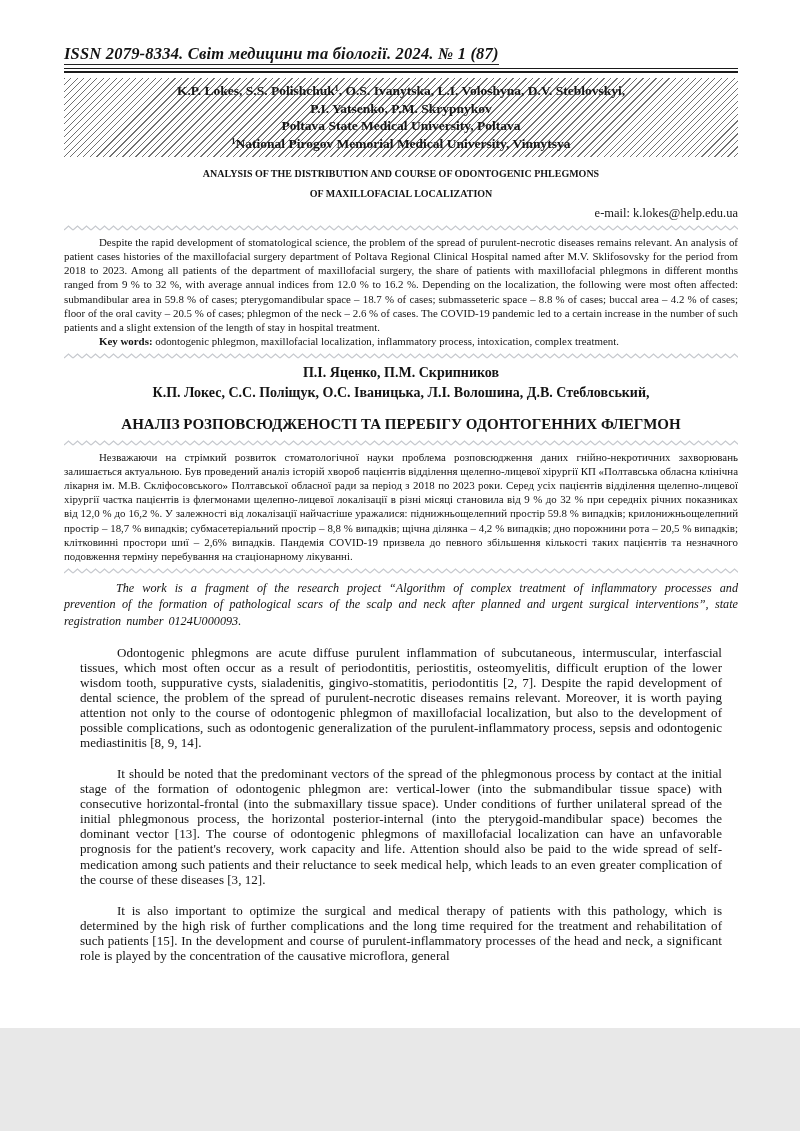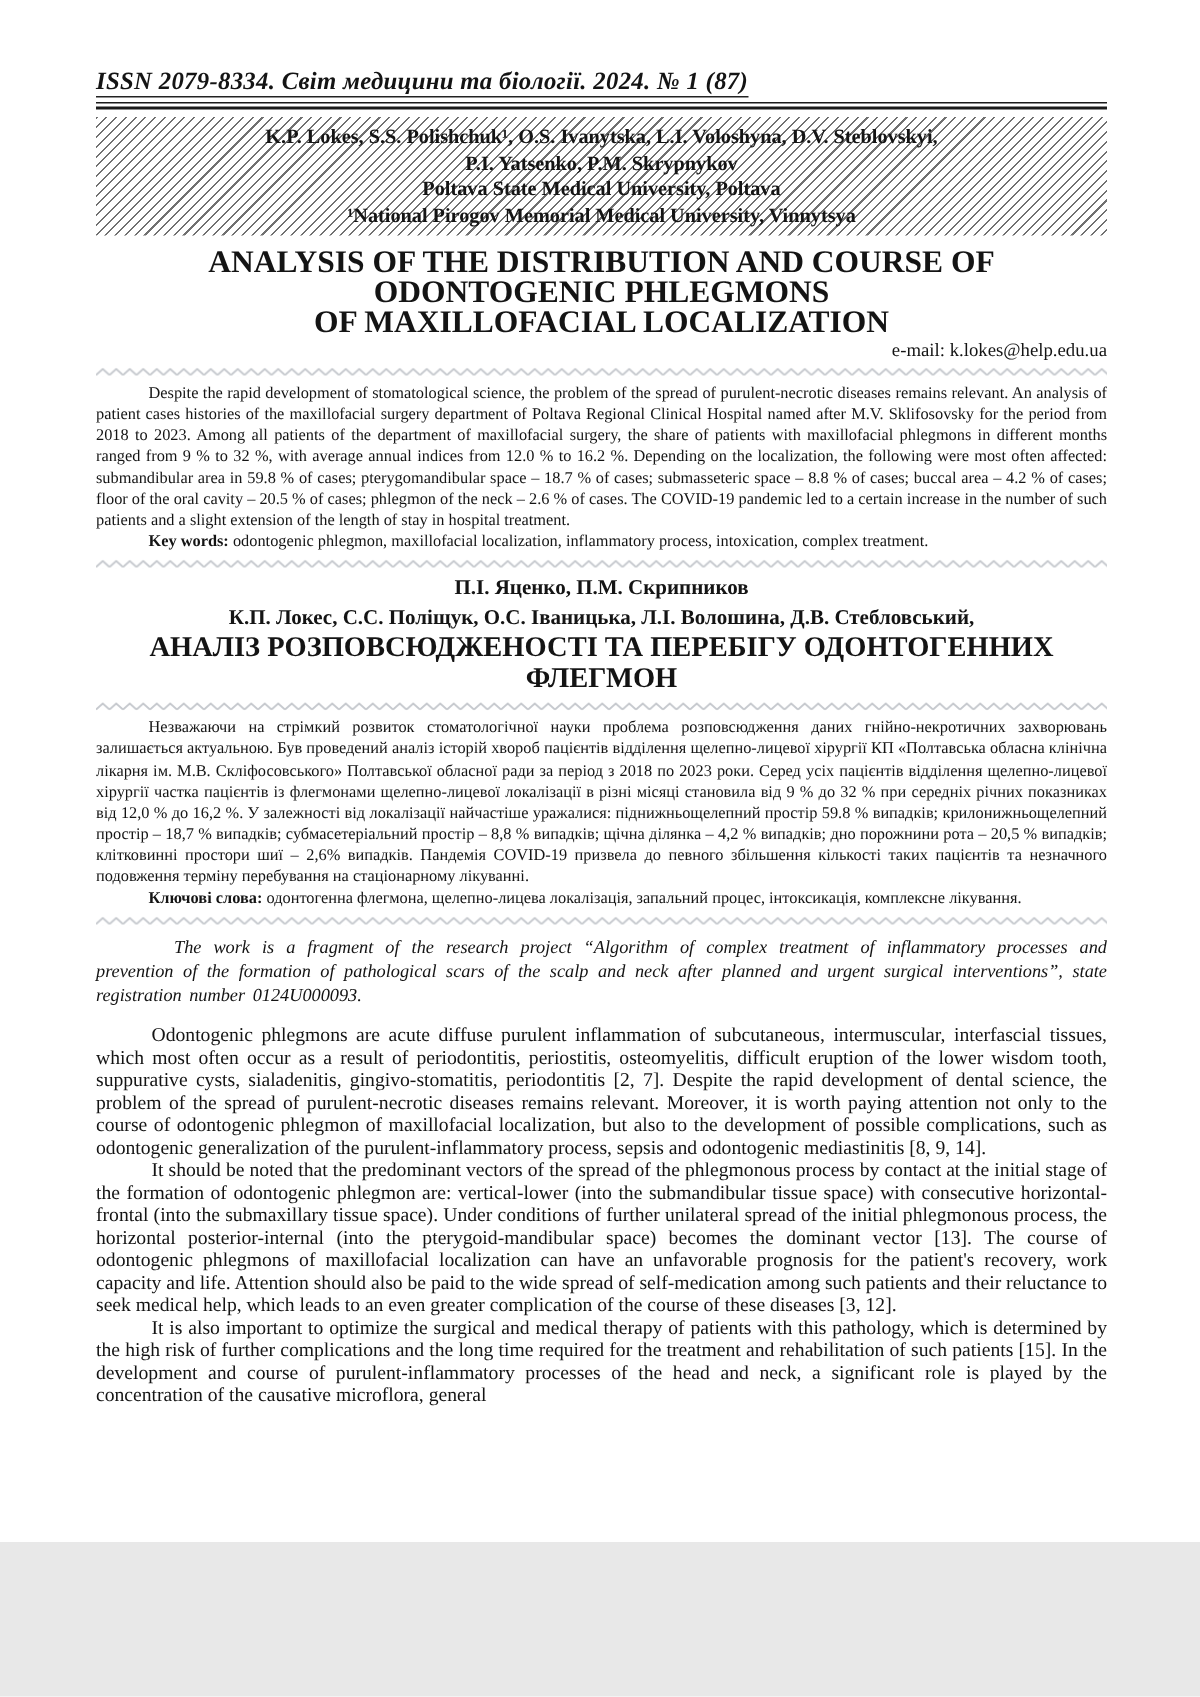--- a/index.html
+++ b/index.html
@@ -11,37 +11,37 @@
         display:inline-block;border-bottom:1.5px solid #222;padding-bottom:1px;line-height:19px;}
   .rule{height:2px;border-top:1.4px solid #1a1a1a;border-bottom:2.6px solid #1a1a1a;margin-top:3px;}
 
   .doi-block{margin-top:5px;font-weight:bold;font-size:13.5px;line-height:17.5px;}
 
   .hatch-box{margin-top:5px;position:relative;text-align:center;font-weight:bold;
              font-size:13.5px;line-height:17.5px;padding:4px 0 5px;}
   .hatch-box::after{content:"";position:absolute;inset:0;pointer-events:none;
              background:repeating-linear-gradient(135deg, rgba(25,25,25,.62) 0 1px, transparent 1px 4.6px);}
 
-  .title-en{margin-top:7px;text-align:center;font-weight:bold;font-size:21px;line-height:20px;}
+  .title-en{margin-top:7px;text-align:center;font-weight:bold;font-size:10px;line-height:20px;}
   .email{margin-top:2px;text-align:right;font-size:12.5px;line-height:14px;}
 
   .zz{display:block;margin:5px 0 4px 0;}
 
   .abstract{font-size:10.9px;line-height:14.15px;text-align:justify;}
   .abstract p{margin:0;text-indent:35px;}
   .kw-label{font-weight:bold;}
 
   .authors-uk{margin-top:4px;text-align:center;font-weight:bold;font-size:14px;line-height:19.5px;}
-  .title-uk{margin-top:0;text-align:center;font-weight:bold;font-size:19px;line-height:20.5px;}
+  .title-uk{margin-top:12px;text-align:center;font-weight:bold;font-size:15px;line-height:20.5px;}
 
   .fragment{margin-top:6px;font-style:italic;font-size:12.2px;line-height:16.3px;
             text-align:justify;text-indent:52px;word-spacing:2px;margin-bottom:0;}
 
   .body-text{margin-top:10px;font-size:13.1px;line-height:15.05px;text-align:justify;}
-  .body-text p{margin:0;text-indent:37px;}
+  .body-text p{margin:16px;text-indent:37px;}
 
   .copyright{position:absolute;left:135px;top:1057px;font-size:16px;}
   .pagenum{position:absolute;left:0;top:1074px;width:800px;text-align:right;font-size:14.5px;}
 </style>
 </head>
 <body>
 
 <div class="page">
 
   <svg width="0" height="0" style="position:absolute" aria-hidden="true">
@@ -95,21 +95,20 @@
     <div class="title-uk">
       <div>АНАЛІЗ РОЗПОВСЮДЖЕНОСТІ ТА ПЕРЕБІГУ ОДОНТОГЕННИХ ФЛЕГМОН</div>
     </div>
 
     <svg class="zz" width="674" height="6" aria-hidden="true">
       <rect width="674" height="6" fill="url(#zzpat)"></rect>
     </svg>
 
     <div class="abstract">
       <p>Незважаючи на стрімкий розвиток стоматологічної науки проблема розповсюдження даних гнійно-некротичних захворювань залишається актуальною. Був проведений аналіз історій хвороб пацієнтів відділення щелепно-лицевої хірургії КП «Полтавська обласна клінічна лікарня ім. М.В. Скліфосовського» Полтавської обласної ради за період з 2018 по 2023 роки. Серед усіх пацієнтів відділення щелепно-лицевої хірургії частка пацієнтів із флегмонами щелепно-лицевої локалізації в різні місяці становила від 9 % до 32 % при середніх річних показниках від 12,0 % до 16,2 %. У залежності від локалізації найчастіше уражалися: піднижньощелепний простір 59.8 % випадків; крилонижньощелепний простір – 18,7 % випадків; субмасетеріальний простір – 8,8 % випадків; щічна ділянка – 4,2 % випадків; дно порожнини рота – 20,5 % випадків; клітковинні простори шиї – 2,6% випадків. Пандемія COVID-19 призвела до певного збільшення кількості таких пацієнтів та незначного подовження терміну перебування на стаціонарному лікуванні.</p>
-      <p><span class="kw-label">Ключові слова:</span> <span>одонтогенна флегмона, щелепно-лицева локалізація, запальний процес, інтоксикація, комплексне лікування.</span></p>
     </div>
 
     <svg class="zz" width="674" height="6" aria-hidden="true">
       <rect width="674" height="6" fill="url(#zzpat)"></rect>
     </svg>
 
     <p class="fragment">The work is a fragment of the research project “Algorithm of complex treatment of inflammatory processes and prevention of the formation of pathological scars of the scalp and neck after planned and urgent surgical interventions”, state registration number 0124U000093.</p>
 
     <div class="body-text">
       <p>Odontogenic phlegmons are acute diffuse purulent inflammation of subcutaneous, intermuscular, interfascial tissues, which most often occur as a result of periodontitis, periostitis, osteomyelitis, difficult eruption of the lower wisdom tooth, suppurative cysts, sialadenitis, gingivo-stomatitis, periodontitis [2, 7]. Despite the rapid development of dental science, the problem of the spread of purulent-necrotic diseases remains relevant. Moreover, it is worth paying attention not only to the course of odontogenic phlegmon of maxillofacial localization, but also to the development of possible complications, such as odontogenic generalization of the purulent-inflammatory process, sepsis and odontogenic mediastinitis [8, 9, 14].</p>

